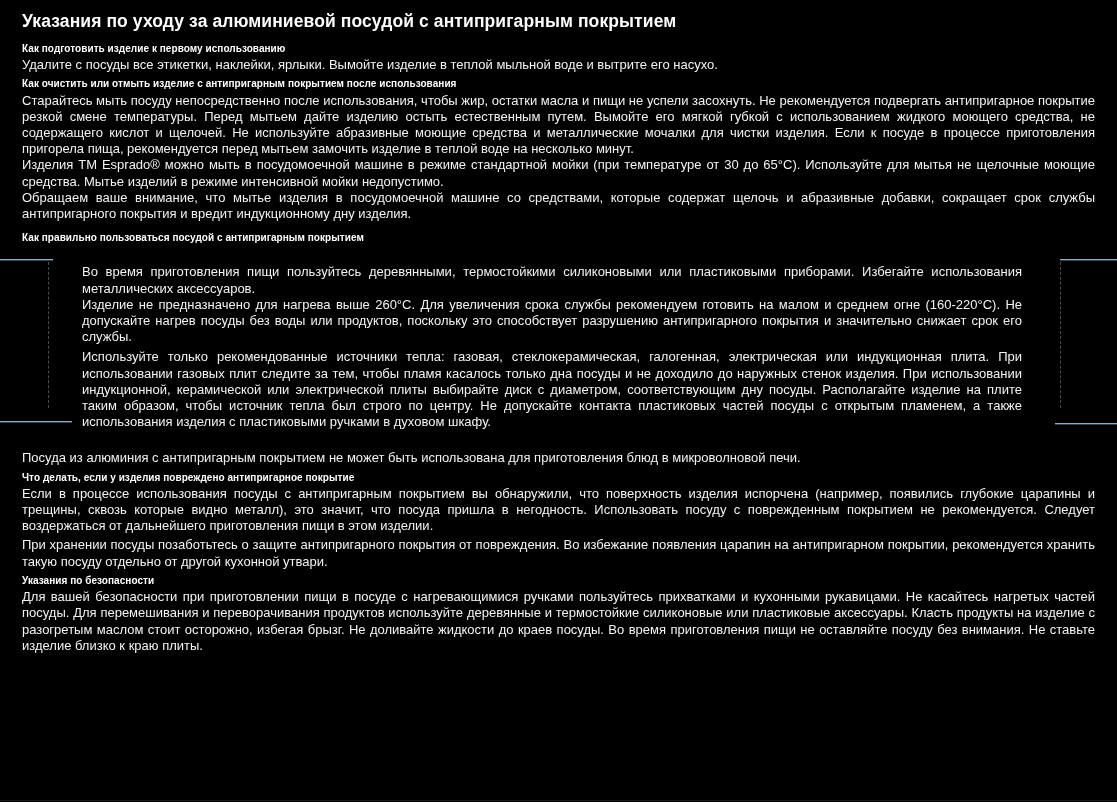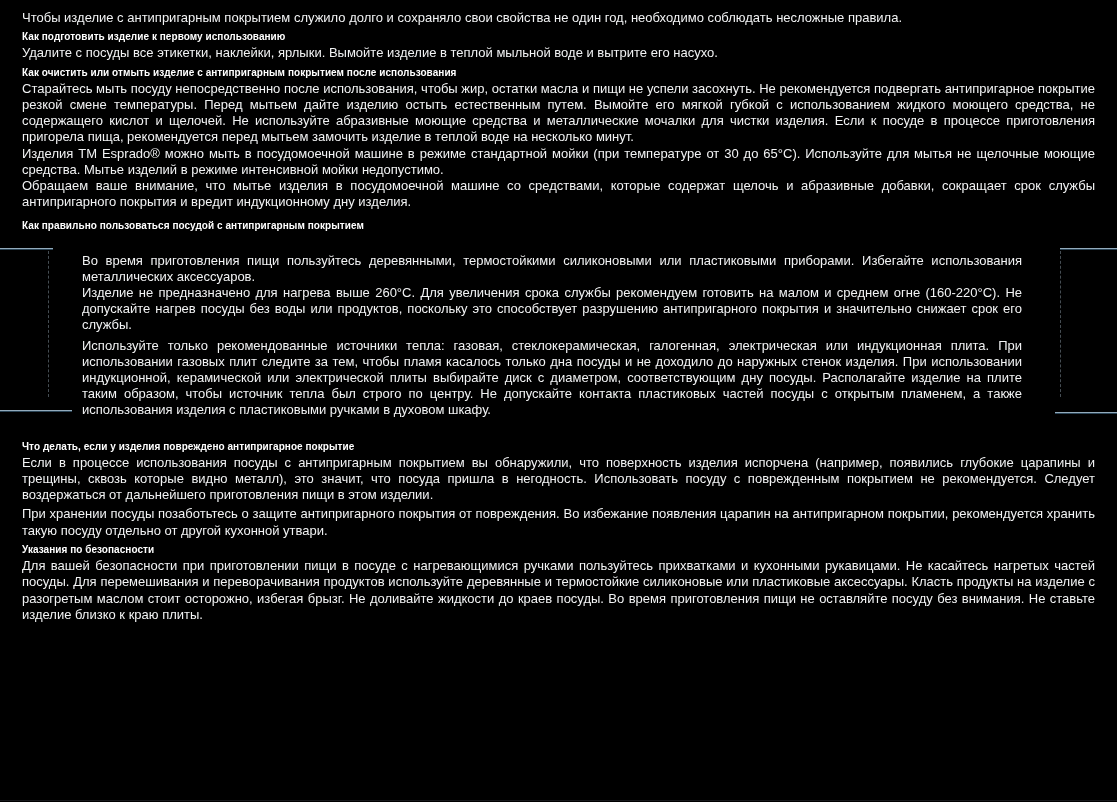--- a/index.html
+++ b/index.html
@@ -65,22 +65,22 @@
     position:absolute;left:0;right:0;bottom:1px;height:1px;
     background:var(--bottom_edge);
   }
 </style>
 </head>
 <body>
 
 <div class="page">
   <div class="content">
 
+    <h1>Указания по уходу за алюминиевой посудой с антипригарным покрытием</h1>
 
-    <p>Чтобы изделие с антипригарным покрытием служило долго и сохраняло свои свойства не один год, необходимо соблюдать несложные правила.</p>
 
     <h2>Как подготовить изделие к первому использованию</h2>
     <p>Удалите с посуды все этикетки, наклейки, ярлыки. Вымойте изделие в теплой мыльной воде и вытрите его насухо.</p>
 
     <h2>Как очистить или отмыть изделие с антипригарным покрытием после использования</h2>
     <p class="tight">Старайтесь мыть посуду непосредственно после использования, чтобы жир, остатки масла и пищи не успели засохнуть. Не рекомендуется подвергать антипригарное покрытие резкой смене температуры. Перед мытьем дайте изделию остыть естественным путем. Вымойте его мягкой губкой с использованием жидкого моющего средства, не содержащего кислот и щелочей. Не используйте абразивные моющие средства и металлические мочалки для чистки изделия. Если к посуде в процессе приготовления пригорела пища, рекомендуется перед мытьем замочить изделие в теплой воде на несколько минут.</p>
     <p class="tight">Изделия TM Esprado® можно мыть в посудомоечной машине в режиме стандартной мойки (при температуре от 30 до 65°С). Используйте для мытья не щелочные моющие средства. Мытье изделий в режиме интенсивной мойки недопустимо.</p>
     <p>Обращаем ваше внимание, что мытье изделия в посудомоечной машине со средствами, которые содержат щелочь и абразивные добавки, сокращает срок службы антипригарного покрытия и вредит индукционному дну изделия.</p>
 
     <h2 class="pre-callout">Как правильно пользоваться посудой с антипригарным покрытием</h2>
@@ -91,20 +91,21 @@
       <span class="vdash vdash-left"></span>
       <span class="vdash vdash-right"></span>
       <span class="hseg seg-bl"></span>
       <span class="hseg seg-br"></span>
 
       <p>Во время приготовления пищи пользуйтесь деревянными, термостойкими силиконовыми или пластиковыми приборами. Избегайте использования металлических аксессуаров.</p>
       <p>Изделие не предназначено для нагрева выше 260°С. Для увеличения срока службы рекомендуем готовить на малом и среднем огне (160-220°С). Не допускайте нагрев посуды без воды или продуктов, поскольку это способствует разрушению антипригарного покрытия и значительно снижает срок его службы.</p>
       <p class="gap-top">Используйте только рекомендованные источники тепла: газовая, стеклокерамическая, галогенная, электрическая или индукционная плита. При использовании газовых плит следите за тем, чтобы пламя касалось только дна посуды и не доходило до наружных стенок изделия. При использовании индукционной, керамической или электрической плиты выбирайте диск с диаметром, соответствующим дну посуды. Располагайте изделие на плите таким образом, чтобы источник тепла был строго по центру. Не допускайте контакта пластиковых частей посуды с открытым пламенем, а также использования изделия с пластиковыми ручками в духовом шкафу.</p>
     </div>
 
+    <p class="tight">Посуда из алюминия с антипригарным покрытием не может быть использована для приготовления блюд в микроволновой печи.</p>
 
     <h2>Что делать, если у изделия повреждено антипригарное покрытие</h2>
     <p>Если в процессе использования посуды с антипригарным покрытием вы обнаружили, что поверхность изделия испорчена (например, появились глубокие царапины и трещины, сквозь которые видно металл), это значит, что посуда пришла в негодность. Использовать посуду с поврежденным покрытием не рекомендуется. Следует воздержаться от дальнейшего приготовления пищи в этом изделии.</p>
 
     <p>При хранении посуды позаботьтесь о защите антипригарного покрытия от повреждения. Во избежание появления царапин на антипригарном покрытии, рекомендуется хранить такую посуду отдельно от другой кухонной утвари.</p>
 
     <h2>Указания по безопасности</h2>
     <p>Для вашей безопасности при приготовлении пищи в посуде с нагревающимися ручками пользуйтесь прихватками и кухонными рукавицами. Не касайтесь нагретых частей посуды. Для перемешивания и переворачивания продуктов используйте деревянные и термостойкие силиконовые или пластиковые аксессуары. Класть продукты на изделие с разогретым маслом стоит осторожно, избегая брызг. Не доливайте жидкости до краев посуды. Во время приготовления пищи не оставляйте посуду без внимания. Не ставьте изделие близко к краю плиты.</p>
 
   </div>

